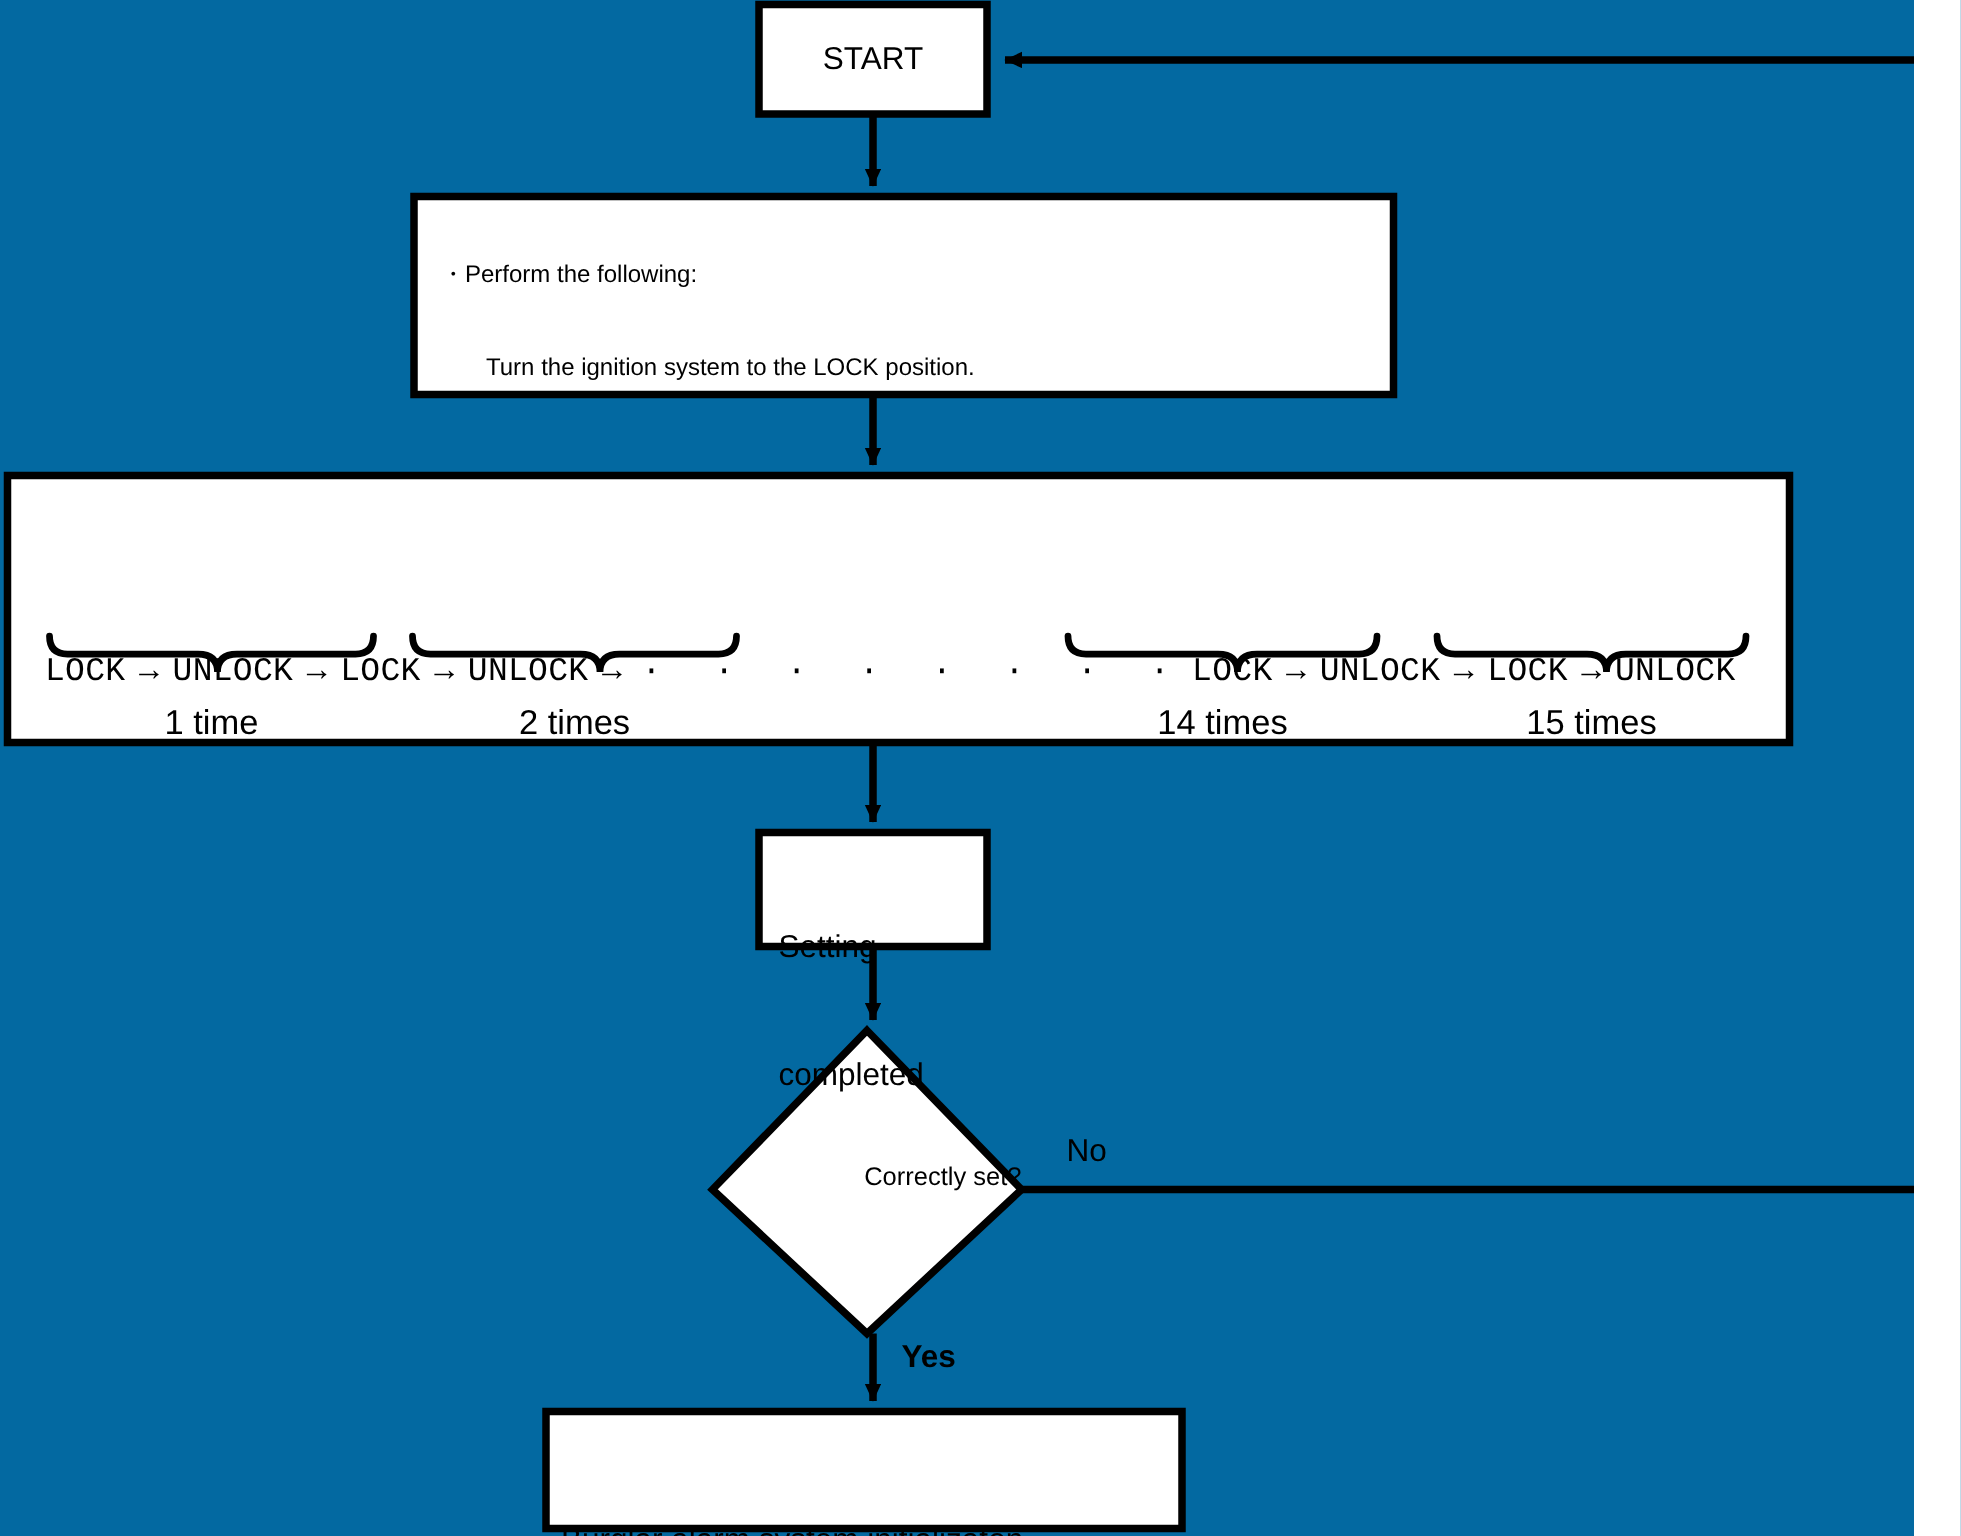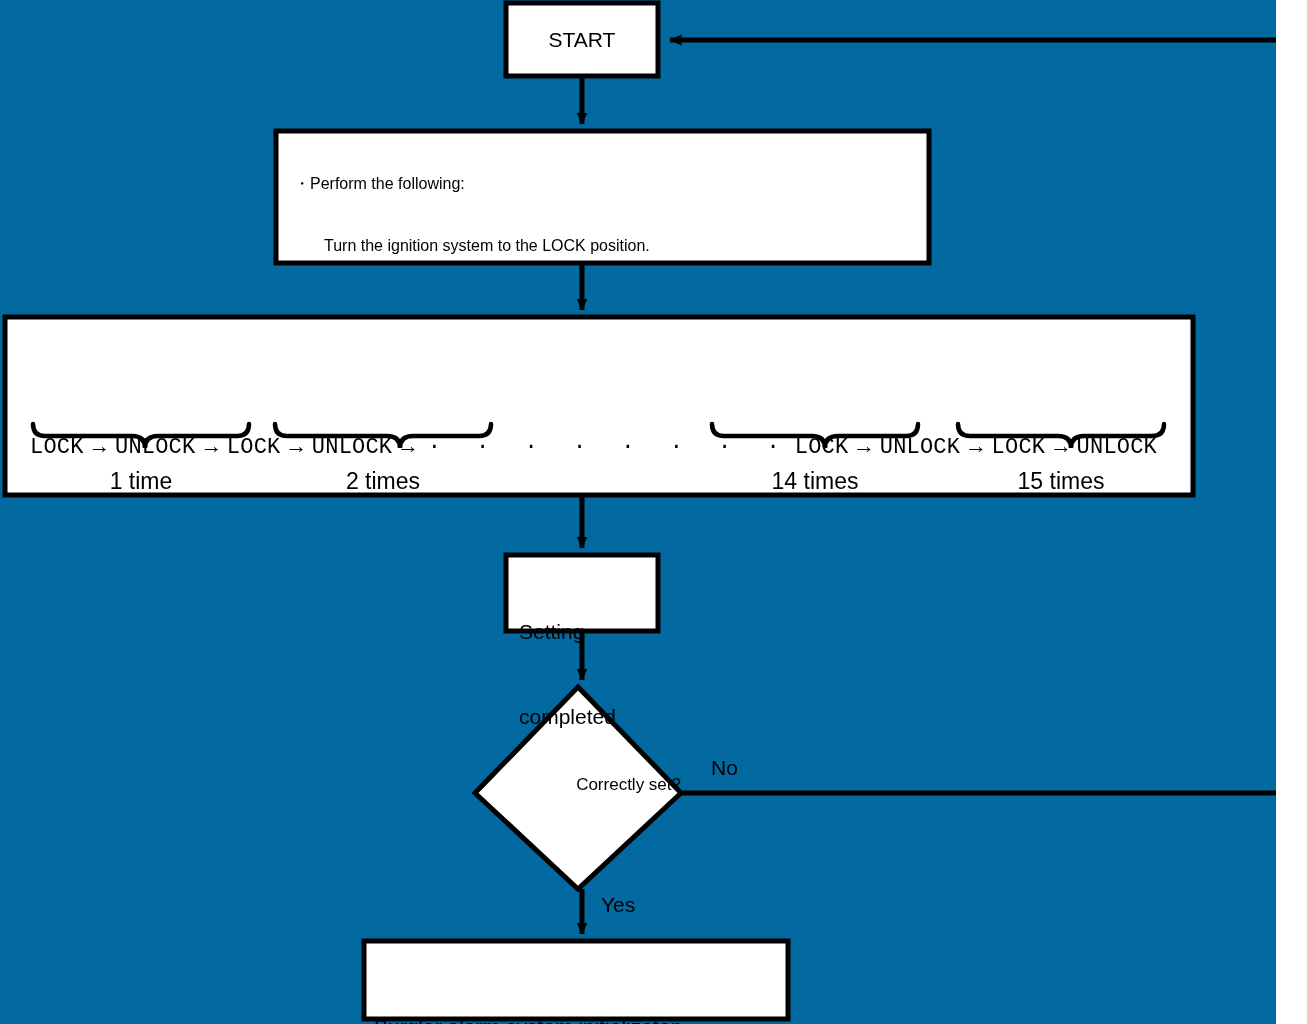--- a/index.html
+++ b/index.html
@@ -72,20 +72,21 @@
     font-size: 17px;
     margin-top: 14px;
   }
   .t-no {
     left: 711px; top: 757px;
     font-size: 21px;
   }
   .t-yes {
     left: 601px; top: 894px;
     font-size: 21px;
+    font-weight: bold;
   }
   .t-final {
     left: 374px; top: 955px;
     font-size: 21px;
     line-height: 1.38;
   }
   .seq-row { display: flex; align-items: baseline; }
   .seq-word { }
   .seq-arrow { padding: 0 9px; }
   .seq-dots { letter-spacing: 11px; padding: 0 4px; font-size: 22px; }

